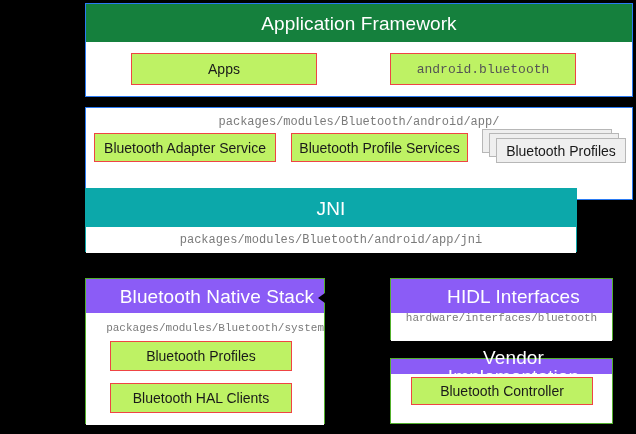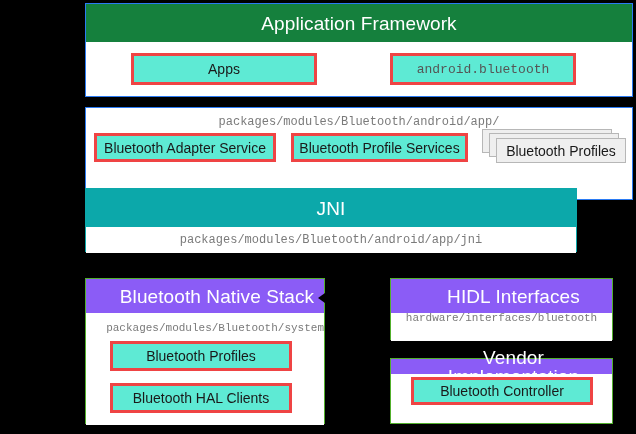--- a/index.html
+++ b/index.html
@@ -60,22 +60,22 @@
     color: #7a7a7a;
     line-height: 1;
     white-space: nowrap;
   }
   .path-sm { font-size: 11px; }
 
   
   .chip {
     position: absolute;
     box-sizing: border-box;
-    background: #5eead4;
-    border: 3px solid #ef4444;
+    background: #bef264;
+    border: 1px solid #ef4444;
     display: flex;
     align-items: center;
     justify-content: center;
     text-align: center;
     font-size: 14px;
     color: #1a1a1a;
     line-height: 1;
   }
   .chip-mono {
     font-family: "Liberation Mono", "DejaVu Sans Mono", monospace;

